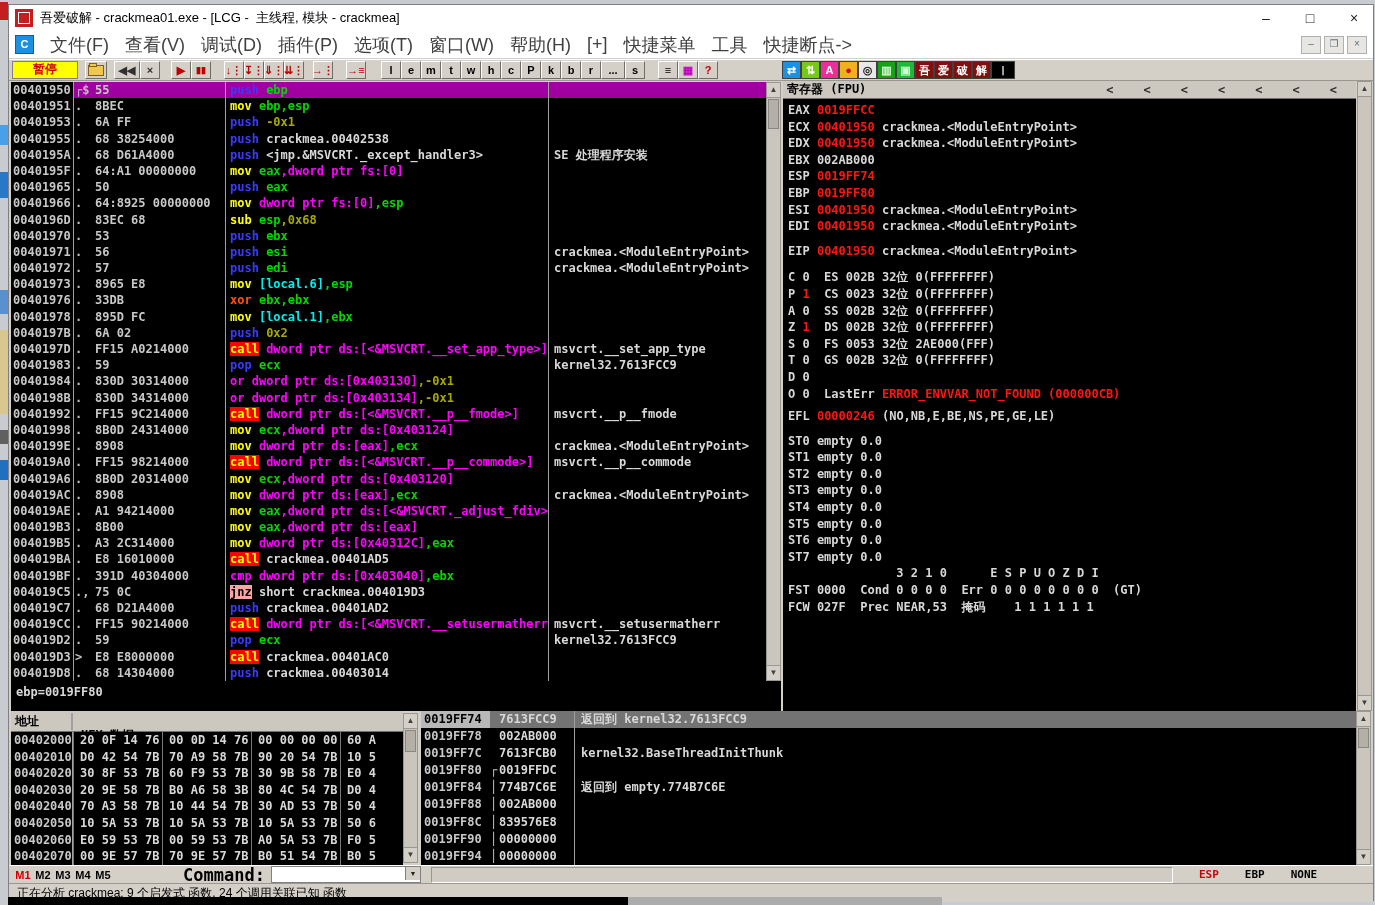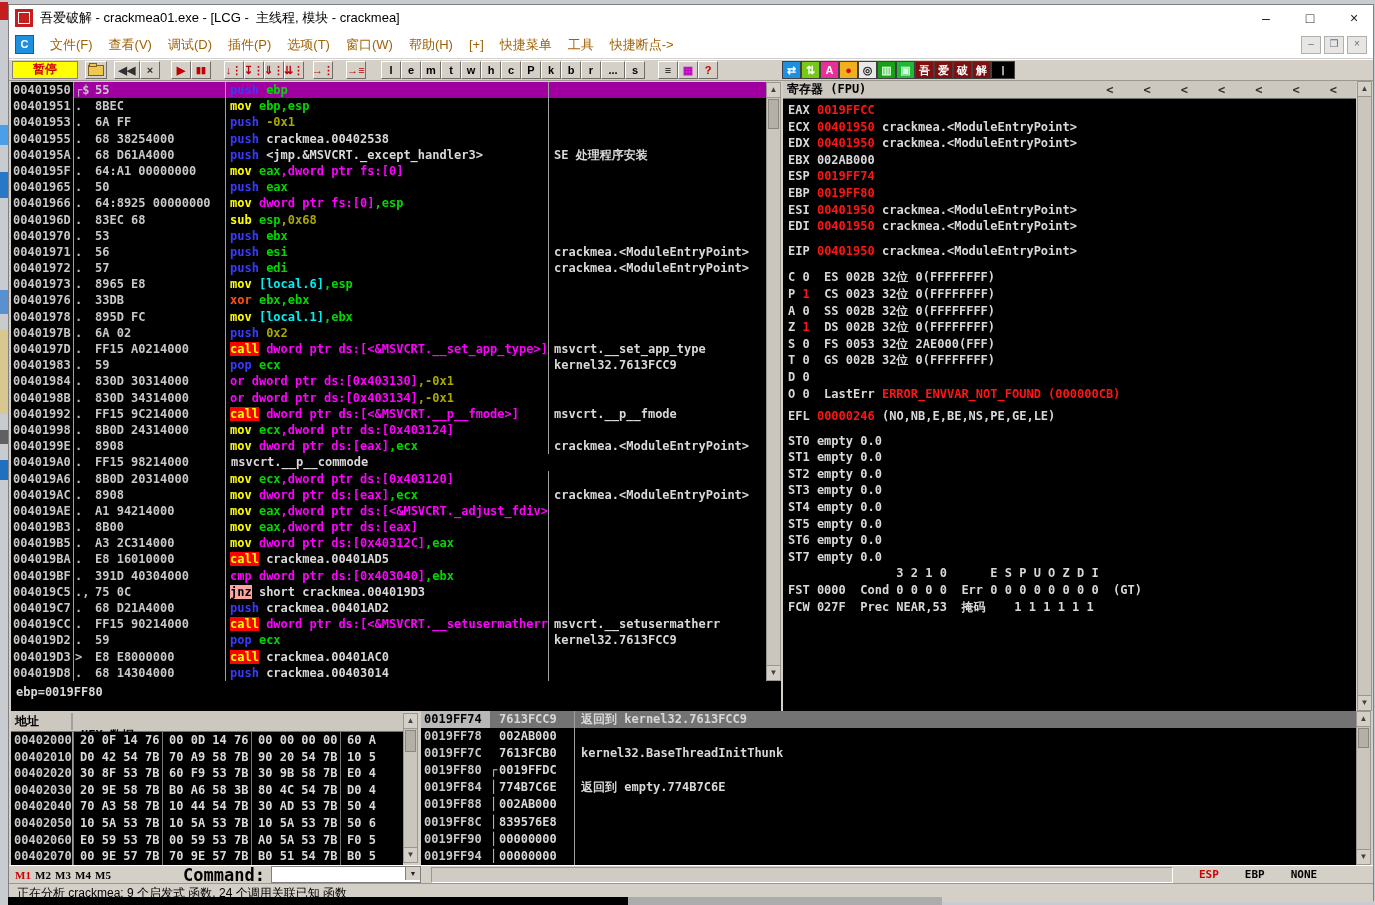--- a/index.html
+++ b/index.html
@@ -20,21 +20,21 @@
   #win-controls{position:absolute;right:10px;top:0;height:26px;display:flex;align-items:center;gap:26px;
                 font-size:14px;color:#222;}
   #win-controls span{width:18px;text-align:center;cursor:default;}
   
   #menubar{position:absolute;left:0;top:26px;width:100%;height:28px;background:#FFFFFF;
            display:flex;align-items:center;padding-left:6px;box-sizing:border-box;
            border-bottom:1px solid #D0D0D0;}
   #child-icon{width:17px;height:17px;background:#1E90E0;color:#fff;font-size:11px;font-weight:bold;
               text-align:center;line-height:17px;flex:none;border:1px solid #1060A0;}
   #menu-items{display:flex;align-items:center;margin-left:8px;}
-  .menu-item{font-size:13px;color:#a16207;padding:3px 8px;white-space:pre;}
+  .menu-item{font-size:18px;color:#404040;padding:3px 8px;white-space:pre;}
   #mdi-controls{position:absolute;right:6px;top:31px;display:flex;gap:3px;}
   .mdi-btn{width:18px;height:16px;background:#E8E6E2;border:1px solid #B0B0B0;color:#607080;
            font-size:10px;text-align:center;line-height:14px;}
   
   #toolbar{position:absolute;left:0;top:54px;width:100%;height:22px;background:#D4D0C8;
            border-top:1px solid #FFFFFF;border-bottom:1px solid #9A9690;display:flex;align-items:center;
            box-sizing:border-box;}
   #pause-box{width:64px;height:16px;margin-left:3px;background:#FFFF00;border:1px solid #808080;
              color:#D00000;font-size:12px;text-align:center;line-height:15px;flex:none;}
   .tbtn{height:18px;min-width:20px;background:#D4D0C8;border:1px solid;border-color:#FFFFFF #706C66 #706C66 #FFFFFF;
@@ -93,21 +93,21 @@
   .s-addr{width:66px;flex:none;color:#C8C8C8;padding-left:3px;}
   .s-pre{width:9px;flex:none;color:#C8C8C8;}
   .s-val{width:75px;flex:none;color:#D8D8D8;}
   .s-cmt{flex:1;border-left:1px solid #A0A0A0;padding-left:6px;color:#D8D8D8;}
   .srow.sel .s-addr{background:#B8B8B8;color:#000;}
   .srow.sel .s-pre,.srow.sel .s-val,.srow.sel .s-cmt{background:#737373;}
   
   #bottombar{position:absolute;left:0;top:860px;width:100%;height:18px;background:#D4D0C8;
              border-top:1px solid #FFFFFF;display:flex;align-items:center;box-sizing:border-box;}
   .mtab{width:20px;text-align:center;font-size:11px;font-weight:bold;color:#000;flex:none;
-        font-family:Liberation Serif, serif;}
+        font-family:Liberation Sans, sans-serif;}
   .mtab.active{color:#D00000;}
   #cmd-label{margin-left:70px;font-size:11px;color:#000;}
   #cmd-combo{margin-left:6px;width:148px;height:15px;background:#FFFFFF;border:1px solid #808080;
              position:relative;flex:none;}
   #cmd-combo .arrow{position:absolute;right:0;top:0;width:14px;height:13px;background:#D4D0C8;
                     border-left:1px solid #808080;font-size:7px;text-align:center;line-height:13px;color:#202020;}
   #cmd-field{margin-left:10px;width:740px;height:14px;background:#D0CCC4;border:1px solid;
              border-color:#9A9690 #FFFFFF #FFFFFF #9A9690;flex:none;}
   .reg-ind{font-size:11px;font-weight:bold;margin-left:26px;font-family:"DejaVu Sans Mono",monospace;color:#000;}
   .reg-ind.red{color:#D00000;}
@@ -226,21 +226,21 @@
       <div class="drow"><span class="c-addr">00401976</span><span class="c-mark">.</span><span class="c-bytes">33DB</span><span class="c-asm"><span class="tk-o">xor</span><span class="tk-g"> ebx,ebx</span></span><span class="c-cmt"></span></div>
       <div class="drow"><span class="c-addr">00401978</span><span class="c-mark">.</span><span class="c-bytes">895D FC</span><span class="c-asm"><span class="tk-y">mov</span><span class="tk-c"> [local.1]</span><span class="tk-g">,ebx</span></span><span class="c-cmt"></span></div>
       <div class="drow"><span class="c-addr">0040197B</span><span class="c-mark">.</span><span class="c-bytes">6A 02</span><span class="c-asm"><span class="tk-b">push</span><span class="tk-i"> 0x2</span></span><span class="c-cmt"></span></div>
       <div class="drow"><span class="c-addr">0040197D</span><span class="c-mark">.</span><span class="c-bytes">FF15 A0214000</span><span class="c-asm"><span class="tk-call">call</span><span class="tk-m"> dword ptr ds:[&lt;&amp;MSVCRT.__set_app_type&gt;]</span></span><span class="c-cmt">msvcrt.__set_app_type</span></div>
       <div class="drow"><span class="c-addr">00401983</span><span class="c-mark">.</span><span class="c-bytes">59</span><span class="c-asm"><span class="tk-b">pop</span><span class="tk-g"> ecx</span></span><span class="c-cmt">kernel32.7613FCC9</span></div>
       <div class="drow"><span class="c-addr">00401984</span><span class="c-mark">.</span><span class="c-bytes">830D 30314000</span><span class="c-asm"><span class="tk-m">or</span><span class="tk-m"> dword ptr ds:[0x403130]</span><span class="tk-i">,-0x1</span></span><span class="c-cmt"></span></div>
       <div class="drow"><span class="c-addr">0040198B</span><span class="c-mark">.</span><span class="c-bytes">830D 34314000</span><span class="c-asm"><span class="tk-m">or</span><span class="tk-m"> dword ptr ds:[0x403134]</span><span class="tk-i">,-0x1</span></span><span class="c-cmt"></span></div>
       <div class="drow"><span class="c-addr">00401992</span><span class="c-mark">.</span><span class="c-bytes">FF15 9C214000</span><span class="c-asm"><span class="tk-call">call</span><span class="tk-m"> dword ptr ds:[&lt;&amp;MSVCRT.__p__fmode&gt;]</span></span><span class="c-cmt">msvcrt.__p__fmode</span></div>
       <div class="drow"><span class="c-addr">00401998</span><span class="c-mark">.</span><span class="c-bytes">8B0D 24314000</span><span class="c-asm"><span class="tk-y">mov</span><span class="tk-g"> ecx</span><span class="tk-m">,dword ptr ds:[0x403124]</span></span><span class="c-cmt"></span></div>
       <div class="drow"><span class="c-addr">0040199E</span><span class="c-mark">.</span><span class="c-bytes">8908</span><span class="c-asm"><span class="tk-y">mov</span><span class="tk-m"> dword ptr ds:[eax]</span><span class="tk-g">,ecx</span></span><span class="c-cmt">crackmea.&lt;ModuleEntryPoint&gt;</span></div>
-      <div class="drow"><span class="c-addr">004019A0</span><span class="c-mark">.</span><span class="c-bytes">FF15 98214000</span><span class="c-cmt">msvcrt.__p__commode</span></div>
+      <div class="drow"><span class="c-addr">004019A0</span><span class="c-mark">.</span><span class="c-bytes">FF15 98214000</span><span class="c-asm"><span class="tk-call">call</span><span class="tk-m"> dword ptr ds:[&lt;&amp;MSVCRT.__p__commode&gt;]</span></span><span class="c-cmt">msvcrt.__p__commode</span></div>
       <div class="drow"><span class="c-addr">004019A6</span><span class="c-mark">.</span><span class="c-bytes">8B0D 20314000</span><span class="c-asm"><span class="tk-y">mov</span><span class="tk-g"> ecx</span><span class="tk-m">,dword ptr ds:[0x403120]</span></span><span class="c-cmt"></span></div>
       <div class="drow"><span class="c-addr">004019AC</span><span class="c-mark">.</span><span class="c-bytes">8908</span><span class="c-asm"><span class="tk-y">mov</span><span class="tk-m"> dword ptr ds:[eax]</span><span class="tk-g">,ecx</span></span><span class="c-cmt">crackmea.&lt;ModuleEntryPoint&gt;</span></div>
       <div class="drow"><span class="c-addr">004019AE</span><span class="c-mark">.</span><span class="c-bytes">A1 94214000</span><span class="c-asm"><span class="tk-y">mov</span><span class="tk-g"> eax</span><span class="tk-m">,dword ptr ds:[&lt;&amp;MSVCRT._adjust_fdiv&gt;]</span></span><span class="c-cmt"></span></div>
       <div class="drow"><span class="c-addr">004019B3</span><span class="c-mark">.</span><span class="c-bytes">8B00</span><span class="c-asm"><span class="tk-y">mov</span><span class="tk-g"> eax</span><span class="tk-m">,dword ptr ds:[eax]</span></span><span class="c-cmt"></span></div>
       <div class="drow"><span class="c-addr">004019B5</span><span class="c-mark">.</span><span class="c-bytes">A3 2C314000</span><span class="c-asm"><span class="tk-y">mov</span><span class="tk-m"> dword ptr ds:[0x40312C]</span><span class="tk-g">,eax</span></span><span class="c-cmt"></span></div>
       <div class="drow"><span class="c-addr">004019BA</span><span class="c-mark">.</span><span class="c-bytes">E8 16010000</span><span class="c-asm"><span class="tk-call">call</span><span class="tk-w"> crackmea.00401AD5</span></span><span class="c-cmt"></span></div>
       <div class="drow"><span class="c-addr">004019BF</span><span class="c-mark">.</span><span class="c-bytes">391D 40304000</span><span class="c-asm"><span class="tk-m">cmp</span><span class="tk-m"> dword ptr ds:[0x403040]</span><span class="tk-g">,ebx</span></span><span class="c-cmt"></span></div>
       <div class="drow"><span class="c-addr">004019C5</span><span class="c-mark">.,</span><span class="c-bytes">75 0C</span><span class="c-asm"><span class="tk-jmp">jnz</span><span class="tk-w"> short crackmea.004019D3</span></span><span class="c-cmt"></span></div>
       <div class="drow"><span class="c-addr">004019C7</span><span class="c-mark">.</span><span class="c-bytes">68 D21A4000</span><span class="c-asm"><span class="tk-b">push</span><span class="tk-w"> crackmea.00401AD2</span></span><span class="c-cmt"></span></div>
       <div class="drow"><span class="c-addr">004019CC</span><span class="c-mark">.</span><span class="c-bytes">FF15 90214000</span><span class="c-asm"><span class="tk-call">call</span><span class="tk-m"> dword ptr ds:[&lt;&amp;MSVCRT.__setusermatherr&gt;]</span></span><span class="c-cmt">msvcrt.__setusermatherr</span></div>

